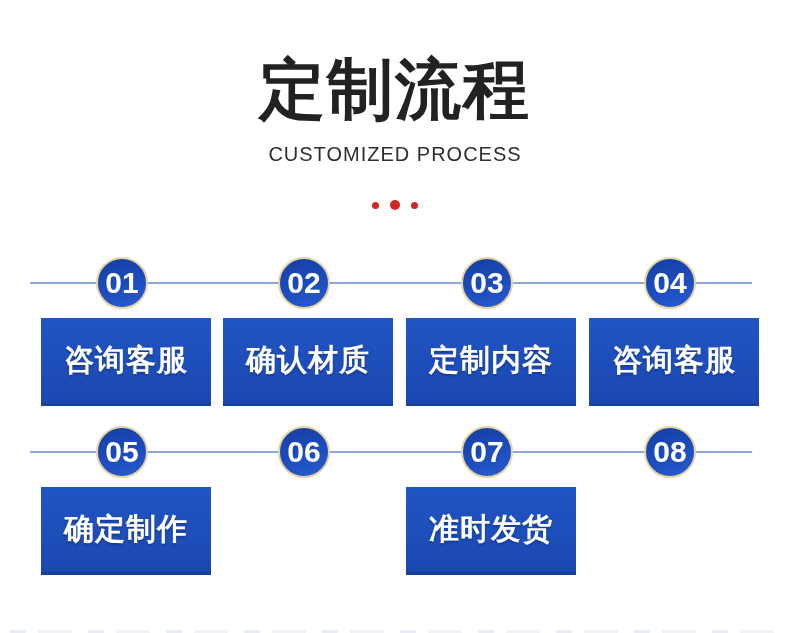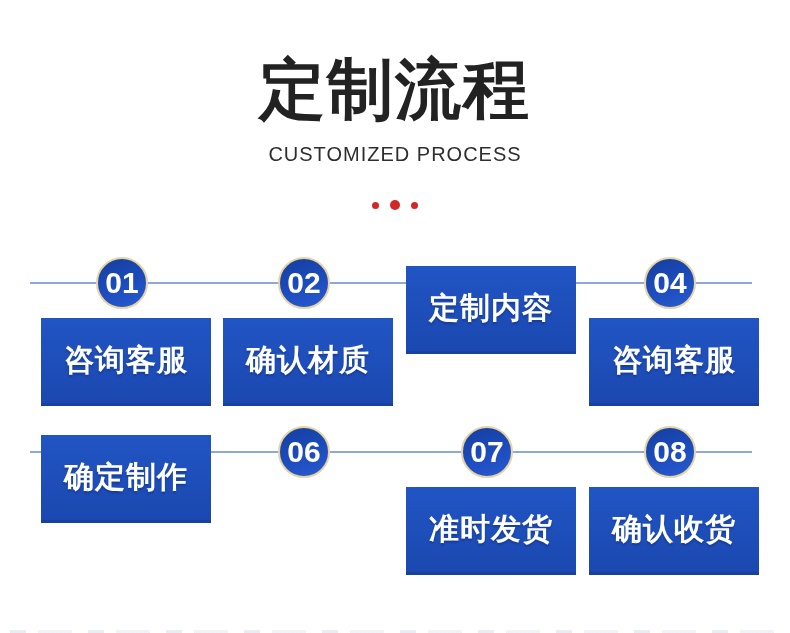--- a/index.html
+++ b/index.html
@@ -123,41 +123,42 @@
     <div class="track"></div>
     <div class="step pos-1">
       <div class="circle">01</div>
       <div class="box">咨询客服</div>
     </div>
     <div class="step pos-2">
       <div class="circle">02</div>
       <div class="box">确认材质</div>
     </div>
     <div class="step pos-3">
+      <div class="circle">03</div>
       <div class="box">定制内容</div>
     </div>
     <div class="step pos-4">
       <div class="circle">04</div>
       <div class="box">咨询客服</div>
     </div>
   </div>
 
   <div class="row row-2">
     <div class="track"></div>
     <div class="step pos-1">
+      <div class="circle">05</div>
       <div class="box">确定制作</div>
     </div>
     <div class="step pos-2">
       <div class="circle">06</div>
     </div>
     <div class="step pos-3">
       <div class="circle">07</div>
       <div class="box">准时发货</div>
     </div>
     <div class="step pos-4">
       <div class="circle">08</div>
-      <div class="box">确认收货</div>
     </div>
   </div>
 
   <div class="bottom-edge"></div>
 
 </div>
 
 </body></html>

